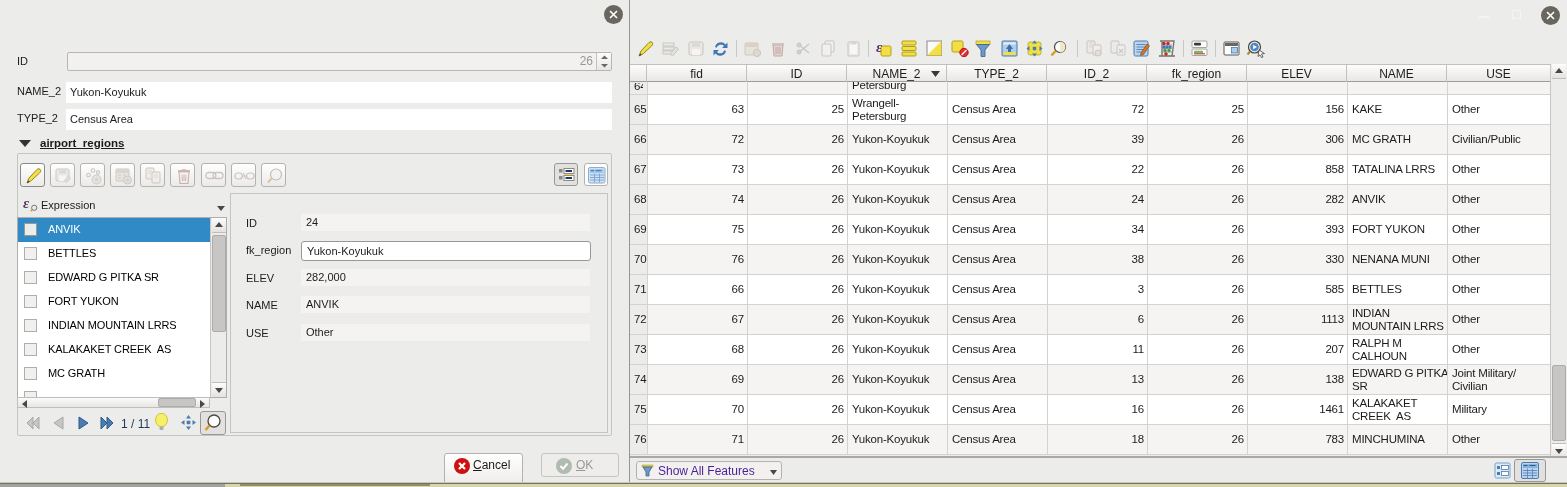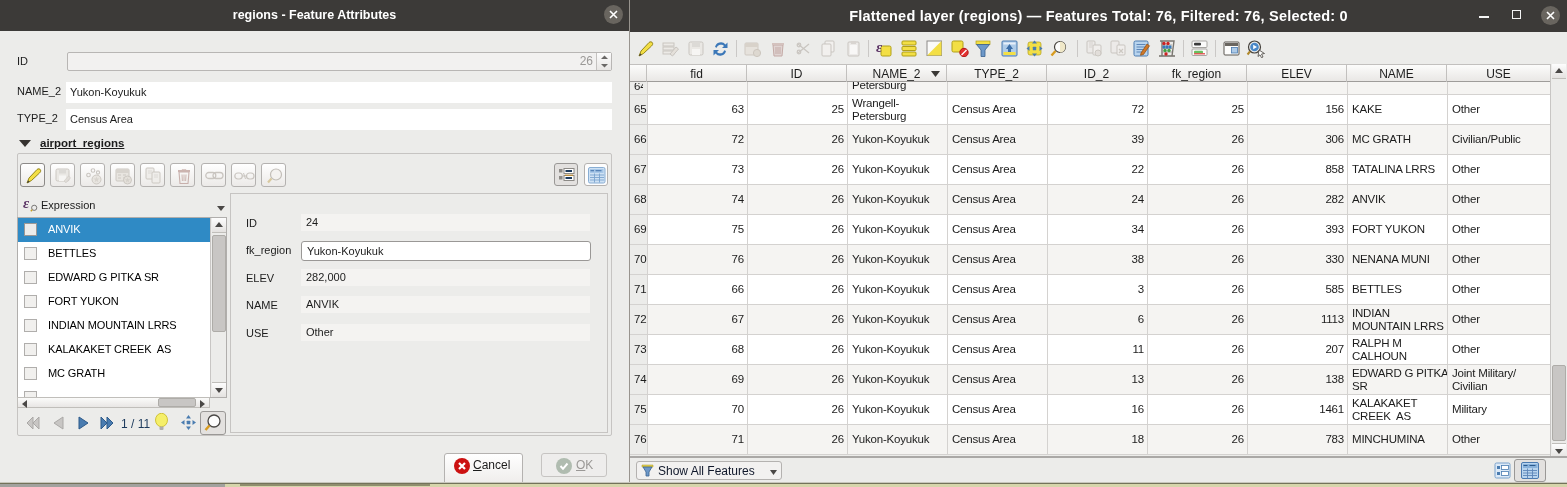--- a/index.html
+++ b/index.html
@@ -21,21 +21,20 @@
 table.attr tr.wt td { background:#ffffff; }
 td.rh { background:#ececea !important; text-align:center; padding:0 1px; color:#1c1c1c; border:1px solid #c8c6c4; }
 .hdrcell { position:absolute; top:0; height:18px; border-right:1px solid #c2c0be; text-align:center; font-size:12px; color:#1c1c1c; line-height:18px; }
 .lbl { position:absolute; font-size:11px; color:#1c1c1c; }
 .fld { position:absolute; font-size:11px; color:#1c1c1c; line-height:17px; padding-left:5px; }
 </style>
 </head>
 <body>
 
 <div class="abs" id="leftwin" style="left:0;top:0;width:629px;height:482px;background:#ececea;">
-  <div class="abs tb" style="left:0;top:0;width:629px;height:31px;font-size:12.5px;text-align:center;line-height:31px;">regions - Feature Attributes</div>
   <div class="abs" style="left:604px;top:5px;width:19px;height:19px;border-radius:50%;background:#69655f;">
     <svg width="19" height="19">
         <path d="M6 6 L13 13 M13 6 L6 13" stroke="#fff" stroke-width="1.6"></path>
       </svg>
   </div>
 
   <div class="lbl" style="left:17px;top:55px;">ID</div>
   <div class="abs" style="left:67px;top:52px;width:545px;height:19px;border:1px solid #b8b6b4;border-radius:2px;background:#f2f1f0;">
     <div class="abs" style="right:18px;top:0;color:#9a9896;font-size:12px;line-height:17px;">26</div>
     <div class="abs" style="right:0;top:0;width:15px;height:17px;border-left:1px solid #c4c2c0;background:linear-gradient(#fcfcfc,#e8e6e4);">
@@ -254,32 +253,31 @@
   <div class="fld" style="left:301px;top:324px;width:289px;height:17px;background:#f4f3f1;">Other</div>
 
   <div class="btn" style="left:444px;top:453px;width:79px;height:36px;">
     <div class="abs" style="left:9px;top:3.5px;width:16px;height:16px;border-radius:50%;background:#cc1111;">
         <svg width="16" height="16">
           <path d="M5 5 L11 11 M11 5 L5 11" stroke="#fff" stroke-width="2.2"></path>
         </svg>
       </div>
     <div class="abs" style="left:28px;top:4px;font-size:12px;color:#1c1c1c;"><span style="text-decoration:underline;">C</span>ancel</div>
   </div>
-  <div class="btn" style="left:541px;top:453px;width:66px;height:24px;background:#eeedec;border-color:#c6c4c2;">
+  <div class="btn" style="left:541px;top:453px;width:78px;height:24px;background:#eeedec;border-color:#c6c4c2;">
     <div class="abs" style="left:14px;top:3.5px;width:16px;height:16px;border-radius:50%;background:#b0bcb0;">
         <svg width="16" height="16">
           <path d="M4.5 8 L7 10.8 L11.5 5.5" stroke="#fff" stroke-width="2" fill="none"></path>
         </svg>
       </div>
     <div class="abs" style="left:34px;top:4px;font-size:12px;color:#9a9896;"><span style="text-decoration:underline;">O</span>K</div>
   </div>
 </div>
 
 <div class="abs" id="rightwin" style="left:630px;top:0;width:937px;height:482px;background:#ececea;">
-  <div class="abs tb" style="left:0;top:0;width:937px;height:32px;font-size:14.5px;letter-spacing:0.2px;text-align:center;line-height:32px;">Flattened layer (regions) — Features Total: 76, Filtered: 76, Selected: 0</div>
   <div class="abs" style="left:849px;top:16px;width:10px;height:2px;background:#f4f4f4;"></div>
   <div class="abs" style="left:882px;top:10px;width:9px;height:9px;border:1.5px solid #f4f4f4;"></div>
   <div class="abs" style="left:911px;top:6px;width:19px;height:19px;border-radius:50%;background:#69655f;">
     <svg width="19" height="19">
         <path d="M6 6 L13 13 M13 6 L6 13" stroke="#fff" stroke-width="1.6"></path>
       </svg>
   </div>
 
   <div id="rtoolbar" class="abs" style="left:0;top:0;width:937px;height:64px;">
   <svg class="icon" style="left:7px;top:40px;" width="17" height="18">
@@ -644,21 +642,21 @@
       </div>
   </div>
 
   <div class="abs" style="left:0;top:456px;width:937px;height:2px;background:#aaa8a6;"></div>
   <div class="abs" style="left:0;top:458px;width:937px;height:24px;background:#ececea;"></div>
   <div class="btn" style="left:6px;top:461px;width:146px;height:19px;background:#f2f1f0;">
     <svg class="icon" style="left:4px;top:2px;" width="13" height="13">
         <path d="M1 1 L12 1 L12 3 L1 3 Z" fill="#e8d44d" stroke="#a09020" stroke-width="0.5"></path>
         <path d="M2 3 L11 3 L8 8 L8 12 L5 12 L5 8 Z" fill="#6d98c8" stroke="#3a6290" stroke-width="0.8"></path>
       </svg>
-    <div class="abs" style="left:21px;top:2px;font-size:12px;color:#0f172a;">Show All Features</div>
+    <div class="abs" style="left:21px;top:2px;font-size:12px;color:#4c1d95;">Show All Features</div>
     <svg class="icon" style="right:4px;top:8px;" width="7" height="5">
         <path d="M0 0 L7 0 L3.5 5 Z" fill="#4a4846"></path>
       </svg>
   </div>
   <div id="bricons">
     <svg class="icon" style="left:864px;top:462px;" width="17" height="17">
         <g>
           <rect x="1" y="1" width="15" height="15" rx="1.5" fill="#dce9f6" stroke="#7aa2cc"></rect>
           <rect x="3" y="4" width="3" height="3" fill="#4a7cb0"></rect>
           <rect x="7.5" y="3.5" width="7" height="4" fill="#fff" stroke="#4a7cb0" stroke-width="0.8"></rect>

